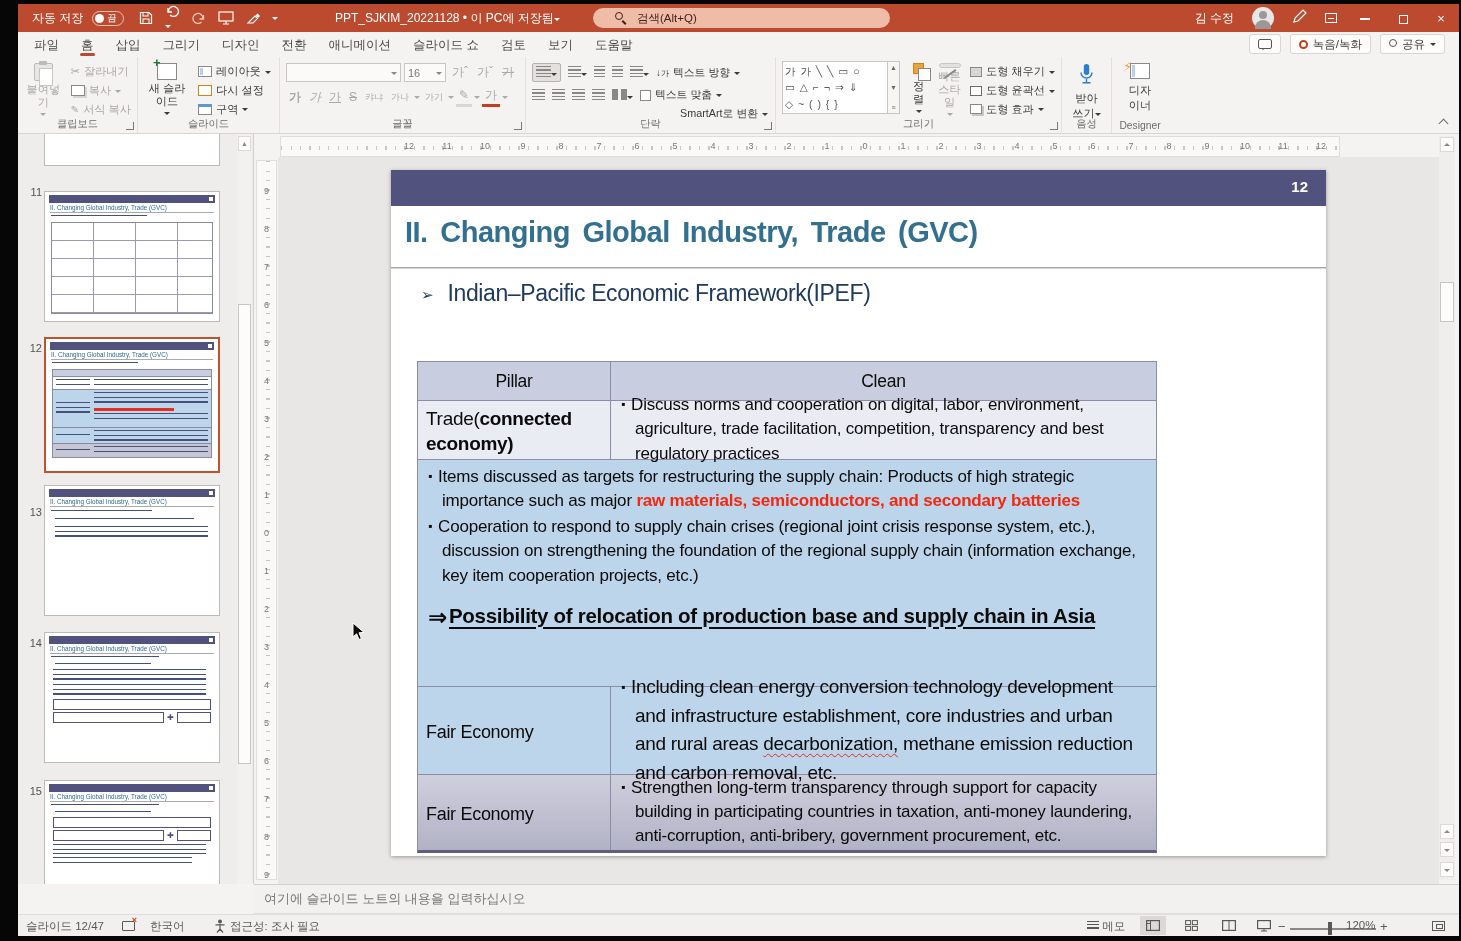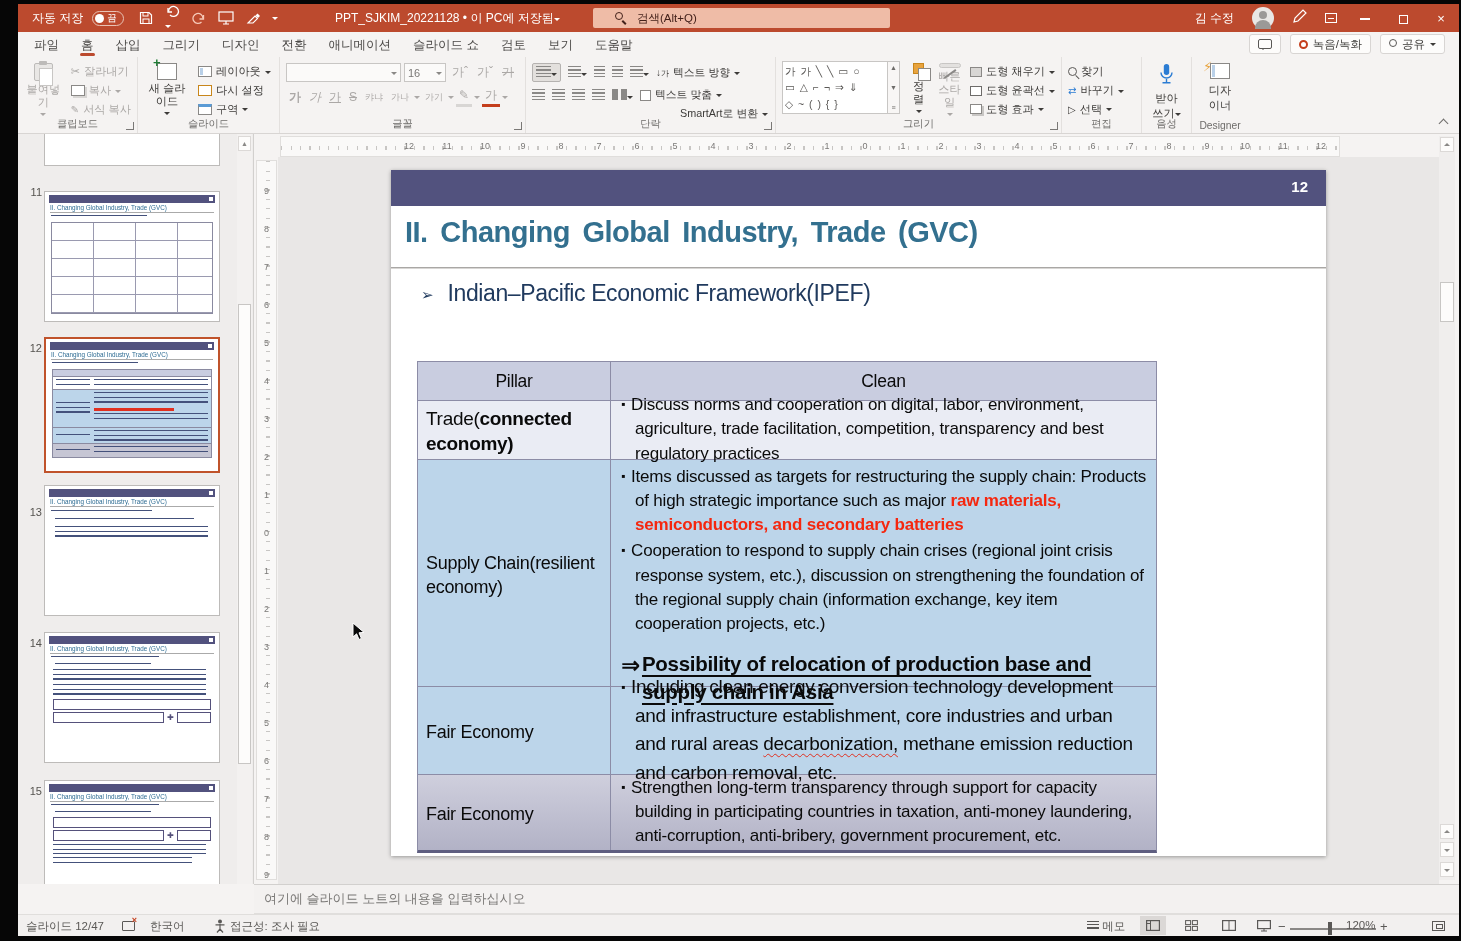--- a/index.html
+++ b/index.html
@@ -9,21 +9,21 @@
 
   
   .titlebar{position:absolute;left:0;top:0;width:100%;height:28px;background:#BC4A2E;color:#fff;font-size:12px}
   .tb-left{position:absolute;left:14px;top:0;height:28px;display:flex;align-items:center;gap:9px}
   .autosave-pill{display:flex;align-items:center;gap:3px;border:1px solid #E8C2B4;border-radius:9px;height:15px;padding:0 6px 0 2px;font-size:10px}
   .autosave-dot{width:9px;height:9px;border-radius:50%;background:#fff}
   .qat{display:flex;align-items:center;gap:12px;margin-left:6px}
   .qat svg{display:block}
   .car{display:inline-block;width:0;height:0;border:3.5px solid transparent;border-top-color:currentColor;position:relative;top:2px}
   .tb-title{position:absolute;left:317px;top:6px;font-size:12px;white-space:nowrap;color:#fff}
-  .tb-search{position:absolute;left:575px;top:4px;width:297px;height:20px;background:#EFBCA7;border-radius:2px;display:flex;align-items:center;color:#43211A;font-size:11.5px;padding-left:44px}
+  .tb-search{position:absolute;left:575px;top:4px;width:297px;height:20px;background:#EFBCA7;border-radius:10px;display:flex;align-items:center;color:#43211A;font-size:11.5px;padding-left:44px}
   .mag{position:absolute;left:22px;top:4px;width:8px;height:8px;border:1.5px solid #43211A;border-radius:50%}
   .mag::after{content:"";position:absolute;left:7px;top:7px;width:5px;height:1.5px;background:#43211A;transform:rotate(45deg);transform-origin:0 0}
   .tb-right{position:absolute;right:8px;top:0;height:28px;display:flex;align-items:center;gap:18px}
   .avatar{width:22px;height:22px;border-radius:50%;background:#E9E7E5;position:relative}
   .avatar::before{content:"";position:absolute;left:7px;top:4px;width:8px;height:8px;border-radius:50%;background:#9B9997}
   .avatar::after{content:"";position:absolute;left:3px;top:13px;width:16px;height:9px;border-radius:8px 8px 0 0;background:#9B9997}
   .wbtn{width:20px;text-align:center;font-size:13px;color:#fff}
   .minbar{display:inline-block;width:10px;height:1.5px;background:#fff;vertical-align:middle}
   .maxbox{display:inline-block;width:9px;height:9px;border:1.2px solid #fff;vertical-align:middle}
   .ribbox{display:inline-block;width:12px;height:10px;border:1.2px solid #fff;vertical-align:middle;position:relative}
@@ -410,39 +410,20 @@
         <span class="sitem">
               <span class="fx-sq"></span>
               <span>도형 효과</span>
               <span class="car"></span>
             </span>
       </div>
       <span class="glabel">그리기</span>
       <span class="launch"></span>
     </div>
 
-    <div class="rgroup" style="width:80px">
-      <div class="stack">
-        <span class="sitem">
-              <span class="findmag"></span>
-              <span>찾기</span>
-            </span>
-        <span class="sitem">
-              <span style="font-size:10px;color:#2B7CD3">⇄</span>
-              <span>바꾸기</span>
-              <span class="car"></span>
-            </span>
-        <span class="sitem">
-              <span style="font-size:10px">▷</span>
-              <span>선택</span>
-              <span class="car"></span>
-            </span>
-      </div>
-      <span class="glabel">편집</span>
-    </div>
 
     <div class="rgroup" style="width:50px">
       <div class="bigbtn" style="width:38px">
         <span><svg width="15" height="24" viewBox="0 0 15 24">
                 <rect x="4.8" y="1" width="5.4" height="11" rx="2.7" fill="#2B7CD3"></rect>
                 <path d="M2 9.5 a5.5 5.5 0 0 0 11 0" fill="none" stroke="#2B7CD3" stroke-width="1.4"></path>
                 <path d="M7.5 16 v3 M3.5 19.8 h8" stroke="#2B7CD3" stroke-width="1.4"></path>
               </svg></span>
         <span>받아</span>
         <span><span>쓰기</span><span class="car"></span></span>
@@ -621,23 +602,20 @@
         <div class="prow r-trade">
           <div class="pcl pillar19">
             <span>Trade(</span><b>connected economy)</b>
           </div>
           <div class="pcr vcenter">
             <div class="bullet-item"><span class="bchar">▪</span><span>Discuss norms and cooperation on digital, labor, environment, agriculture, trade facilitation, competition, transparency and best regulatory practices</span></div>
           </div>
         </div>
 
         <div class="prow r-supply">
-          <div class="pcl vcenter" style="font-size:18px;line-height:1.35">
-            <span>Supply Chain(resilient economy)</span>
-          </div>
           <div class="pcr">
             <div class="bullet-item"><span class="bchar">▪</span><span>Items discussed as targets for restructuring the supply chain: Products of high strategic importance such as major </span><span class="redtxt">raw materials, semiconductors, and secondary batteries</span></div>
             <div class="bullet-item"><span class="bchar">▪</span><span>Cooperation to respond to supply chain crises (regional joint crisis response system, etc.), discussion on strengthening the foundation of the regional supply chain (information exchange, key item cooperation projects, etc.)</span></div>
             <div class="concl">
               <span class="arrow">⇒</span>
               <span class="ctext">Possibility of relocation of production base and supply chain in Asia</span>
             </div>
           </div>
         </div>
 

